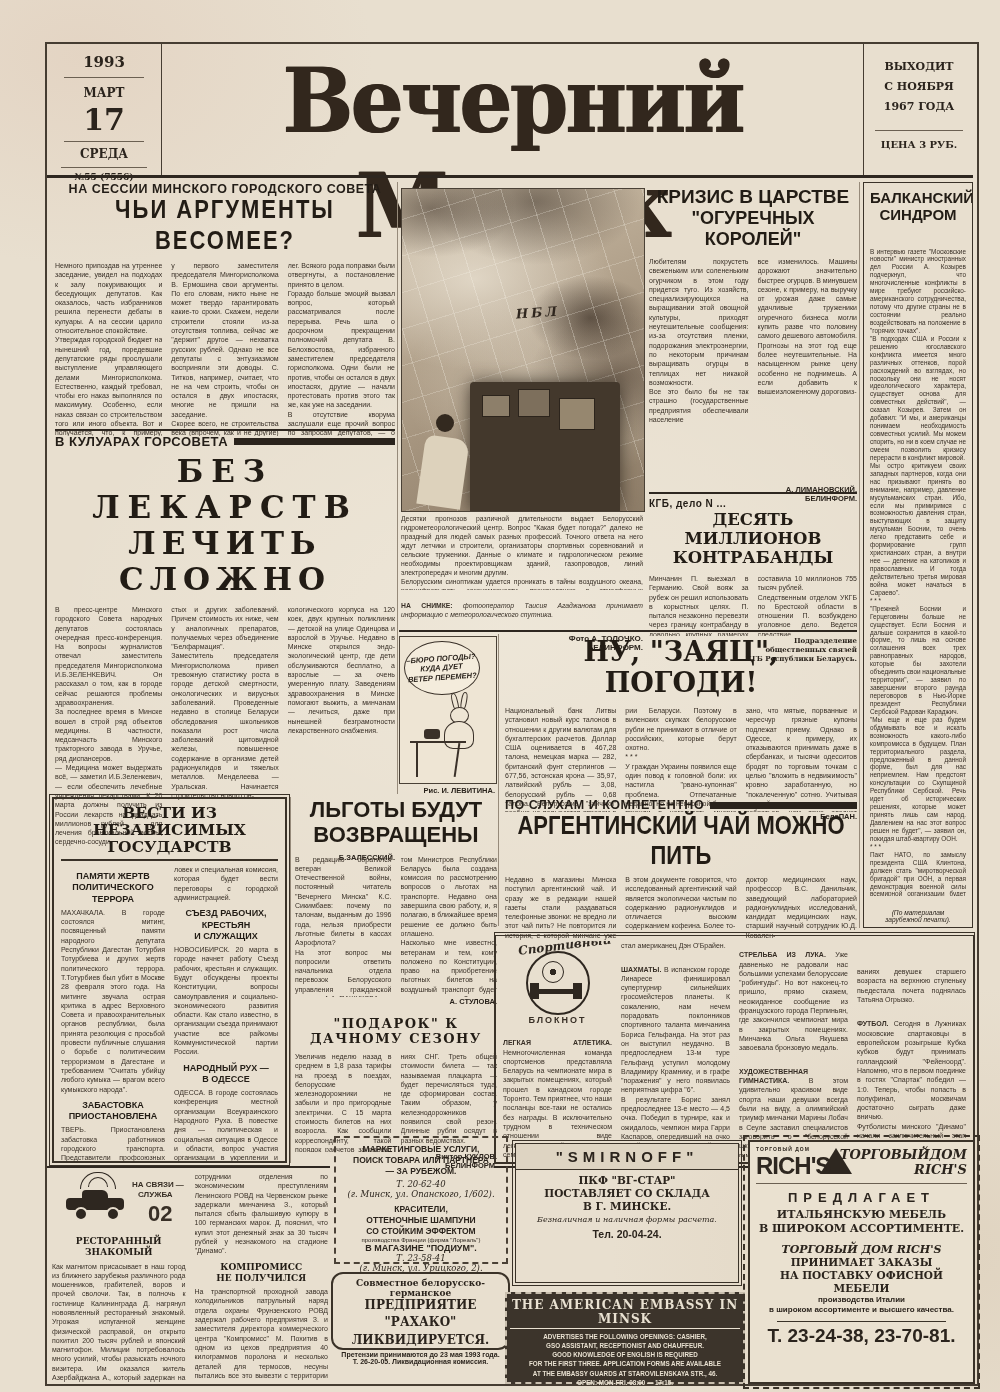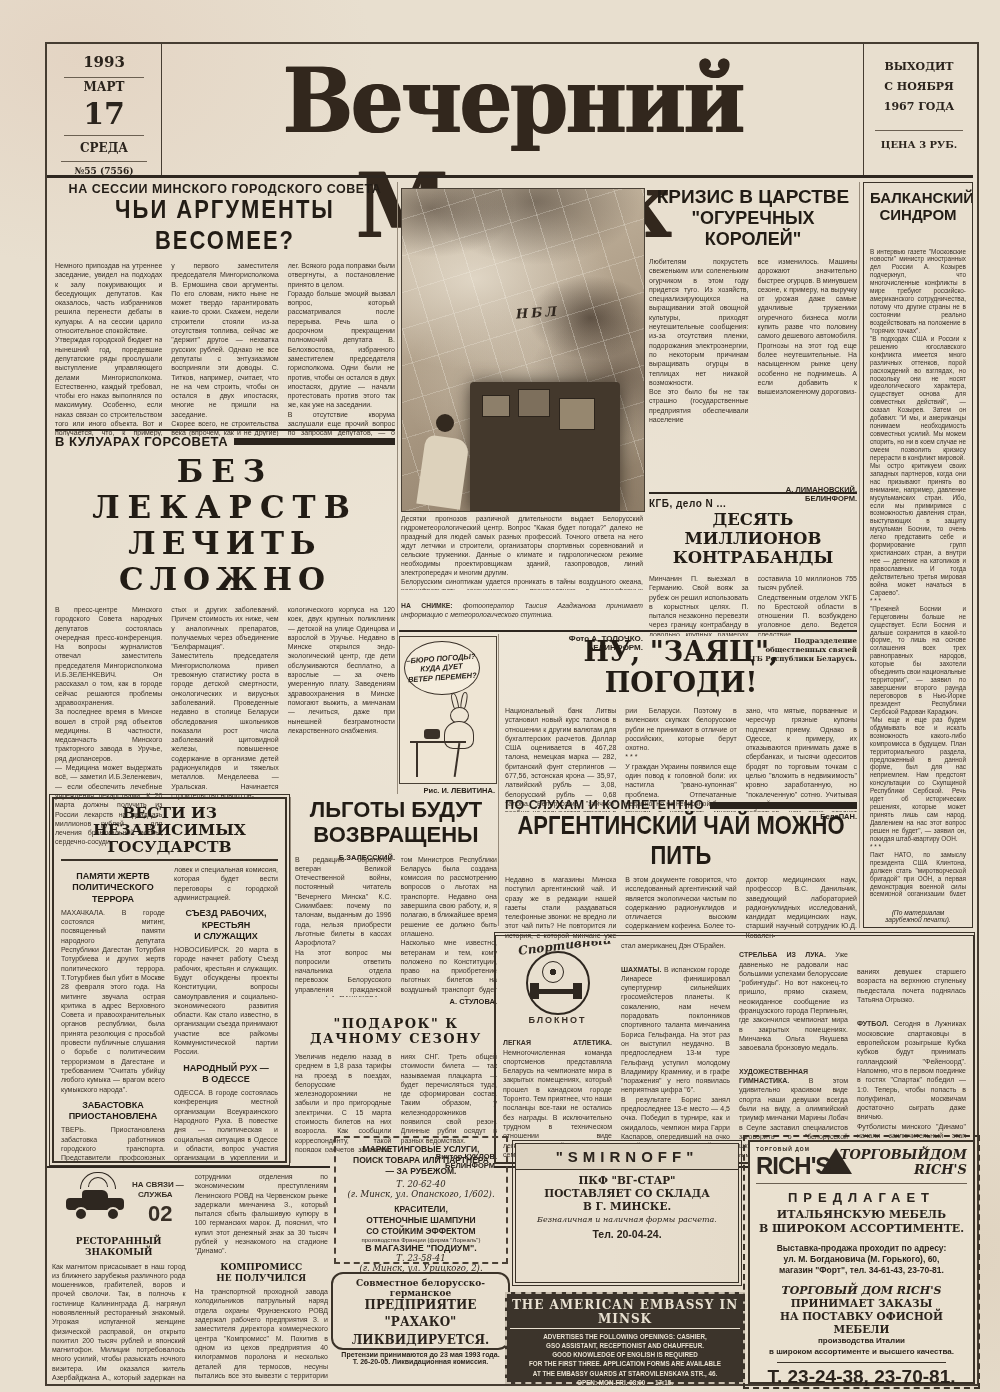--- a/index.html
+++ b/index.html
@@ -38,21 +38,21 @@
 </head>
 <body>
 
 <div class="page">
 
   <div class="b frame" style="left:45px;top:42px;width:930px;height:1340px;"></div>
 
   <div class="b" style="left:47px;top:44px;width:926px;height:131px;">
     <div class="b serif" style="left:0;top:0;width:114px;height:131px;border-right:1.5px solid #463d32;text-align:center;font-weight:bold;color:#2b241d;">
       <div style="font-size:15px;margin-top:9px;">1993</div>
-      <div style="font-size:12px;margin-top:6px;border-top:1px solid #6b6052;padding-top:2px;width:70%;margin-left:15%;">МАРТ</div>
+      <div style="font-size:12px;margin-top:6px;border-top:1px solid #6b6052;padding-top:8px;width:70%;margin-left:15%;">МАРТ</div>
       <div style="font-size:30px;margin-top:2px;">17</div>
       <div style="font-size:12px;margin-top:4px;border-top:1px solid #6b6052;padding-top:5px;width:70%;margin-left:15%;">СРЕДА</div>
       <div style="font-size:9px;margin-top:6px;border-top:1px solid #6b6052;padding-top:4px;width:76%;margin-left:12%;">№55 (7556)</div>
     </div>
     <div class="b serif" style="left:116px;top:8px;width:698px;height:120px;text-align:center;font-weight:bold;font-size:84px;line-height:1.18;letter-spacing:-3px;color:#32271d;transform:scaleY(1.06);text-shadow:1px 0 0 #32271d;">Вечерний Минск</div>
     <div class="b serif" style="left:816px;top:0;width:110px;height:131px;border-left:1.5px solid #463d32;text-align:center;font-weight:bold;">
       <div style="font-size:11px;margin-top:16px;">ВЫХОДИТ</div>
       <div style="font-size:11px;margin-top:7px;">С НОЯБРЯ</div>
       <div style="font-size:11px;margin-top:7px;">1967 ГОДА</div>
       <div style="font-size:10px;margin-top:17px;border-top:1px solid #6b6052;padding-top:8px;width:80%;margin-left:10%;">ЦЕНА 3 РУБ.</div>
@@ -386,23 +386,20 @@
         <div style="font-size:5px;font-weight:bold;letter-spacing:1px;">ТОРГОВЫЙ ДОМ</div>
         <div style="position:absolute;left:64px;top:2px;width:0;height:0;border-left:16px solid transparent;border-right:16px solid transparent;border-bottom:26px solid #2e2720;"></div>
         <div style="position:relative;font-weight:bold;font-size:24px;letter-spacing:-1px;color:#2e2720;">RICH'S</div>
       </div>
       <div class="adline serif" style="font-style:italic;font-weight:bold;font-size:13px;line-height:1.15;text-align:right;">ТОРГОВЫЙДОМ
 RICH'S</div>
     </div>
     <div style="font-weight:bold;font-size:13px;letter-spacing:6px;margin-top:6px;">ПРЕДЛАГАЕТ</div>
     <div class="adline serif" style="font-weight:bold;font-size:11px;line-height:1.25;margin-top:3px;">ИТАЛЬЯНСКУЮ МЕБЕЛЬ
 В ШИРОКОМ АССОРТИМЕНТЕ.</div>
-    <div class="adline" style="font-weight:bold;font-size:8.5px;line-height:1.35;margin-top:7px;">Выставка-продажа проходит по адресу:
-ул. М. Богдановича (М. Горького), 60,
-магазин "Форт", тел. 34-61-43, 23-70-81.</div>
     <div class="serif" style="font-style:italic;font-weight:bold;font-size:11px;margin-top:7px;">ТОРГОВЫЙ ДОМ RICH'S</div>
     <div class="adline serif" style="font-weight:bold;font-size:10.5px;line-height:1.25;">ПРИНИМАЕТ ЗАКАЗЫ
 НА ПОСТАВКУ ОФИСНОЙ МЕБЕЛИ</div>
     <div class="adline" style="font-weight:bold;font-size:8px;line-height:1.3;">производства Италии
 в широком ассортименте и высшего качества.</div>
     <div style="border-top:1px solid #3a3228;width:80%;margin:5px auto 0;"></div>
     <div style="font-weight:bold;font-size:19px;margin-top:3px;">Т. 23-24-38, 23-70-81.</div>
   </div>
 
 </div>

